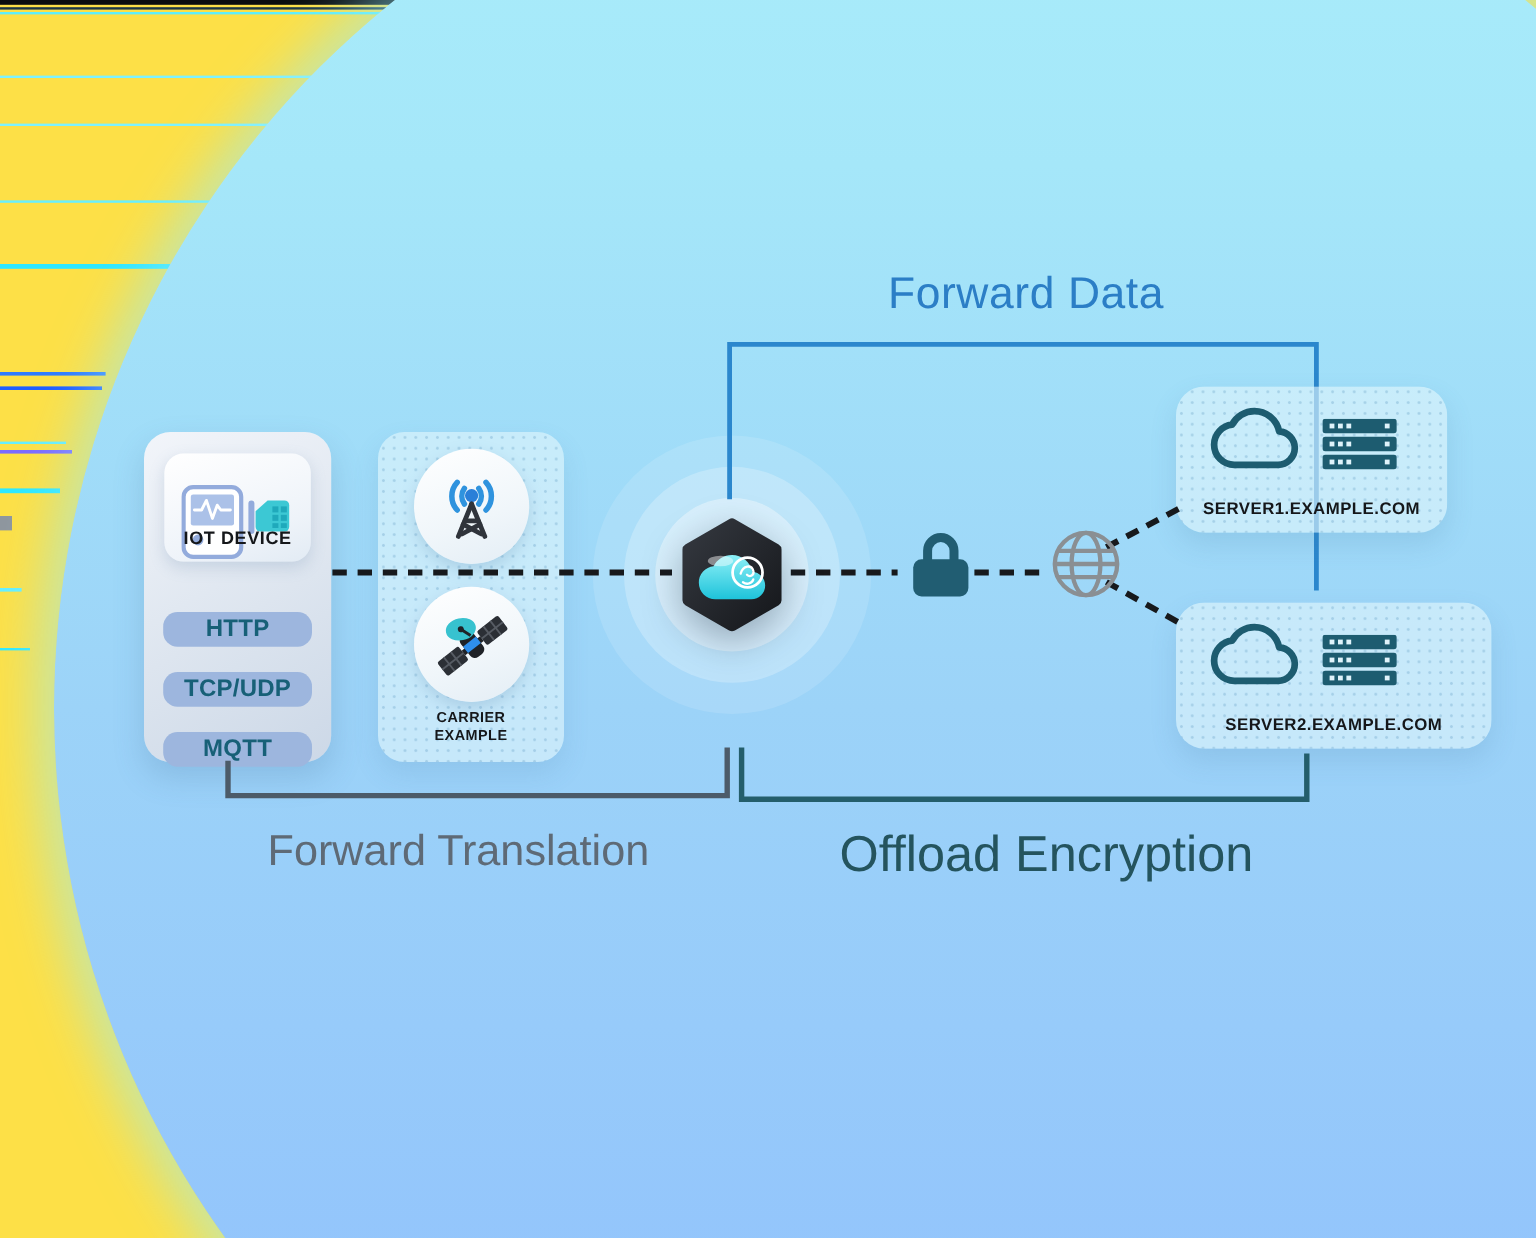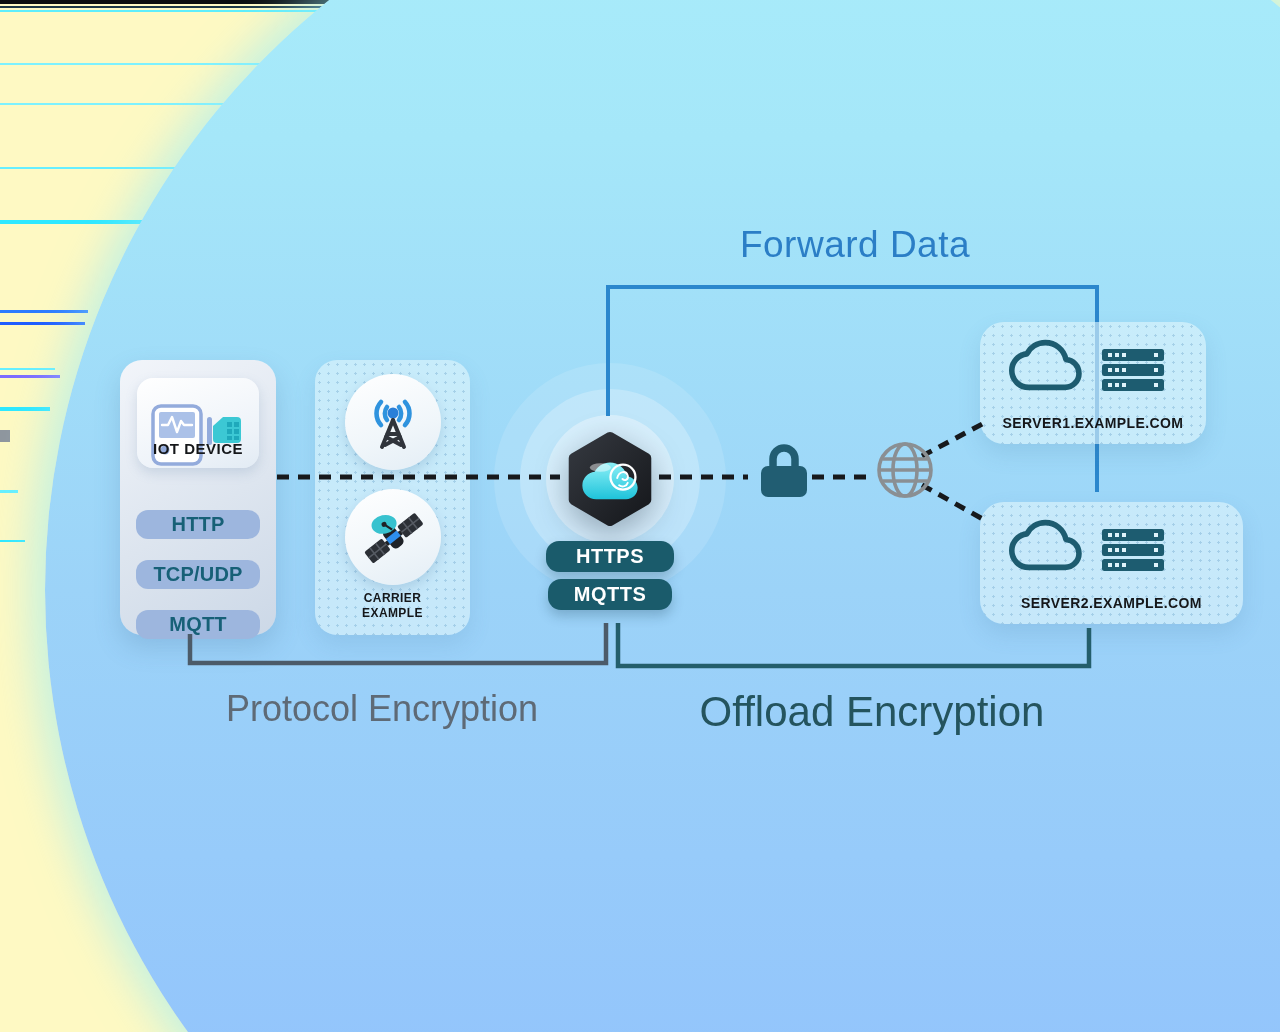--- a/index.html
+++ b/index.html
@@ -7,21 +7,21 @@
     --forward-data:#2b7ec6; --bracket-blue:#2b87cd;
     --bracket-gray:#4c5b69; --bracket-teal:#245e6b;
     --protocol-pill-bg:#9db6de; --protocol-pill-text:#176077;
     --secure-pill-bg:#1a5b6b; --secure-pill-text:#ffffff;
     --dash:#17191c; --lock:#215d72; --globe:#8a8f93;
     --server-icon:#1d5c70; --label-gray:#5e6a76; --label-teal:#24545e;
     --card-title:#15171a;
   }
   html,body{margin:0;padding:0;background:#fff;}
   .canvas{
-    position:relative;width:1280px;height:1032px;overflow:hidden;background:#fef9c3;
+    position:relative;width:1280px;height:1032px;overflow:hidden;background:#fde047;
     font-family:"Liberation Sans", sans-serif;
   }
   .abs{position:absolute;}
   .glitch{position:absolute;left:0;}
   .bg-blob{
     position:absolute;left:45px;top:-165px;width:1510px;height:1510px;border-radius:50%;
     background:linear-gradient(180deg,var(--bg-top) 0%,#a5e7f9 20%,#9cd3f8 50%,var(--bg-bottom) 85%);
     box-shadow:0 0 42px 14px rgba(150,235,250,.55);
   }
   .halo{position:absolute;border-radius:50%;}
@@ -289,36 +289,32 @@
     <g>
       <g transform="translate(-28.8,-26.8) scale(2.4)">
         <path d="M19.35 10.04A7.49 7.49 0 0 0 12 4C9.11 4 6.6 5.64 5.35 8.04A5.994 5.994 0 0 0 0 14c0 3.31 2.69 6 6 6h13c2.76 0 5-2.24 5-5 0-2.64-2.05-4.78-4.65-4.96z" fill="url(#cg)"></path>
       </g>
       <ellipse cx="-10" cy="-12" rx="11" ry="4.5" fill="rgba(255,255,255,.45)"></ellipse>
       <circle cx="13.5" cy="-2" r="13" fill="none" stroke="#ffffff" stroke-width="2.4"></circle>
       <path d="M7.5 -1 c2 -7.5 9.5 -8 11 -2.5 c1 4 -3 6 -5.5 3.5 m-3.5 6.5 c3.5 2.5 8 1 9 -2.5" fill="none" stroke="#ffffff" stroke-width="2" stroke-linecap="round"></path>
     </g>
   </svg>
 
-  <div class="abs gw-pills">
-    <div class="gw-pill w1">HTTPS</div>
-    <div class="gw-pill w2">MQTTS</div>
-  </div>
 
   <svg class="abs" style="left:758px;top:441px;" width="52" height="58" viewBox="0 0 52 58">
     <path d="M15 27 v-9 a11 11 0 0 1 22 0 v9" fill="none" style="stroke:var(--lock)" stroke-width="7.5"></path>
     <rect x="3" y="25" width="46" height="31" rx="7" style="fill:var(--lock)"></rect>
   </svg>
 
   <svg class="abs" style="left:876px;top:441px;" width="58" height="58" viewBox="0 0 58 58">
     <g fill="none" style="stroke:var(--globe)" stroke-width="3.6">
       <circle cx="29" cy="29" r="26"></circle>
       <ellipse cx="29" cy="29" rx="12" ry="26"></ellipse>
       <line x1="3.5" y1="29" x2="54.5" y2="29"></line>
       <line x1="6.5" y1="18" x2="51.5" y2="18"></line>
       <line x1="6.5" y1="40" x2="51.5" y2="40"></line>
     </g>
   </svg>
 
-  <div class="title protocol-translation">Protocol Encryption</div>
+  <div class="title protocol-translation">Forward Translation</div>
   <div class="title offload-encryption">Offload Encryption</div>
 
 </div>
 
 </body></html>

